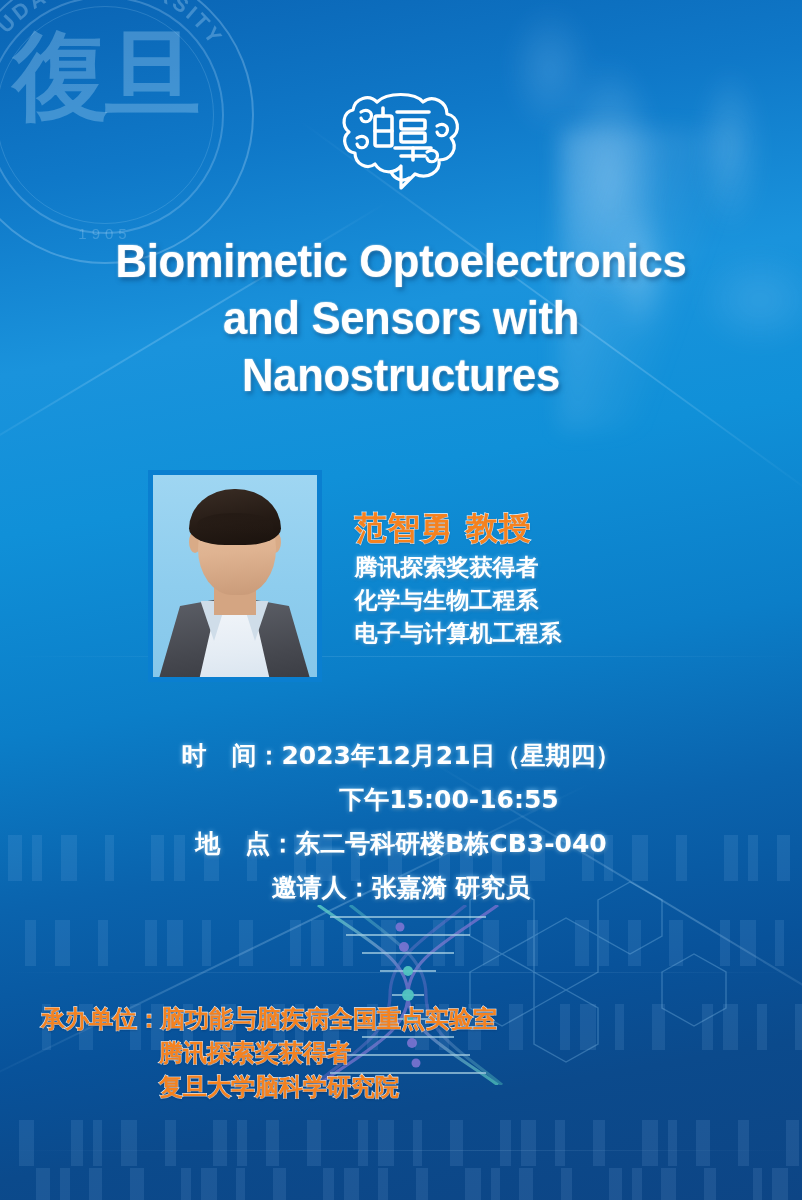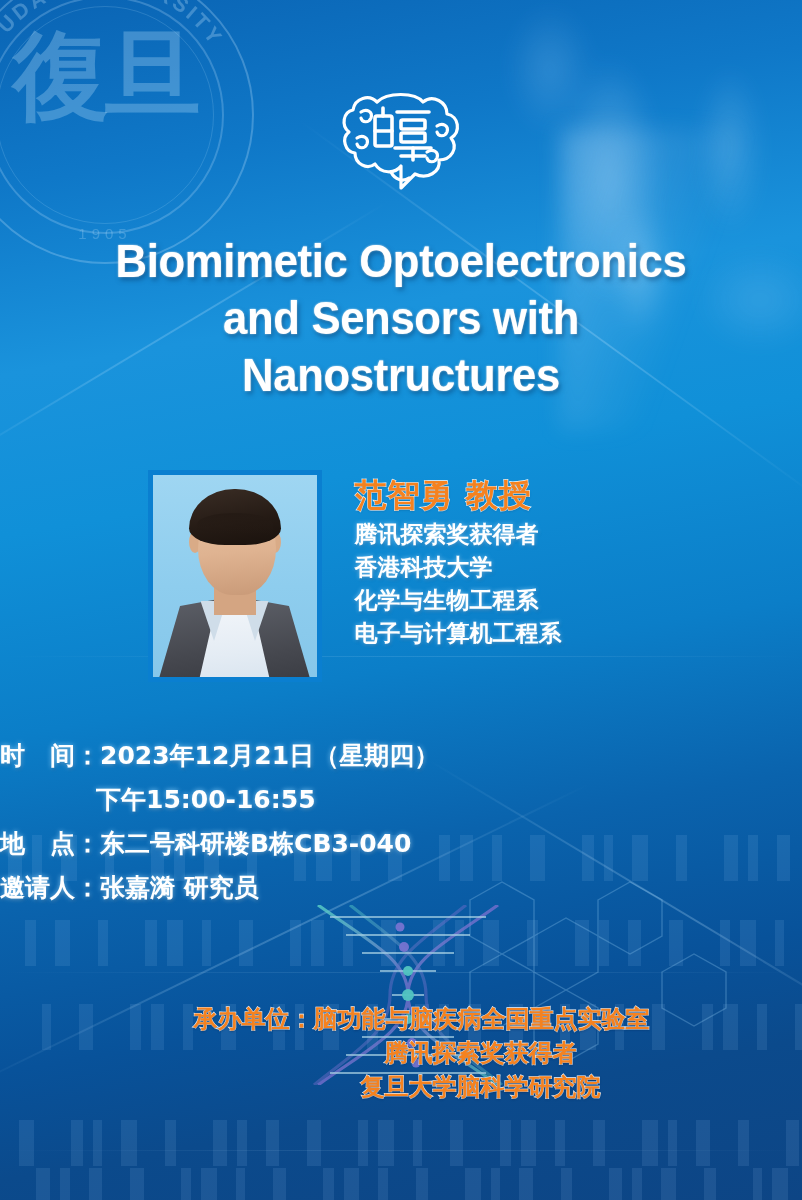--- a/index.html
+++ b/index.html
@@ -170,21 +170,21 @@
     transform:scaleX(.93);
   }
   .title span { display:block; }
 
   
   .speaker-row {
     position:absolute;
     left:0; right:0; top:470px;
     display:flex;
     justify-content:center;
-    align-items:flex-start;
+    align-items:center;
     gap:33px;
   }
   .photo-frame {
     width:174px; height:212px;
     border:5px solid #0a7fd0;
     background:#7ec8f0;
     overflow:hidden;
     position:relative;
     flex:0 0 auto;
   }
@@ -274,36 +274,35 @@
     line-height:33px;
     color:#ffffff;
     font-family:"DejaVu Sans","Liberation Sans", sans-serif;
     text-shadow:0 0 4px rgba(150,215,255,.8), 1px 2px 3px rgba(8,60,110,.35);
   }
 
   
   .details {
     position:absolute;
     left:0; right:0; top:734px;
-    text-align:left;
+    text-align:center;
     color:#fff;
     font-family:"DejaVu Sans","Liberation Sans", sans-serif;
     font-weight:700;
     font-size:25px;
     line-height:44px;
     text-shadow:0 0 5px rgba(150,215,255,.85), 1px 2px 3px rgba(8,60,110,.40);
   }
   .details .row { display:block; white-space:pre; }
   .details .indent { padding-left:96px; }
 
   
   .organizers {
     position:absolute;
     left:0; right:0; top:1002px;
-    text-align:center;
     color:#f5821f;
     font-family:"DejaVu Sans","Liberation Sans", sans-serif;
     font-weight:700;
     font-size:24px;
     line-height:34px;
     -webkit-text-stroke:1.1px #ffffff;
     paint-order:stroke fill;
     text-shadow:0 1px 2px rgba(5,35,80,.5);
     margin-left:41px;
   }
@@ -554,21 +553,20 @@
         <div class="ph-neck"></div>
         <div class="ph-ear-l"></div>
         <div class="ph-ear-r"></div>
         <div class="ph-head"></div>
         <div class="ph-hair"></div>
       </div>
     </div>
     <div class="speaker-text">
       <div class="speaker-name">范智勇 教授</div>
       <div class="speaker-line">腾讯探索奖获得者</div>
-      <div class="speaker-line">香港科技大学</div>
       <div class="speaker-line">化学与生物工程系</div>
       <div class="speaker-line">电子与计算机工程系</div>
     </div>
   </div>
 
   <div class="details">
     <span class="row"><span>时　间：</span><span>2023年12月21日（星期四）</span></span>
     <span class="row indent">下午15:00-16:55</span>
     <span class="row"><span>地　点：</span><span>东二号科研楼B栋CB3-040</span></span>
     <span class="row"><span>邀请人：</span><span>张嘉漪 研究员</span></span>

